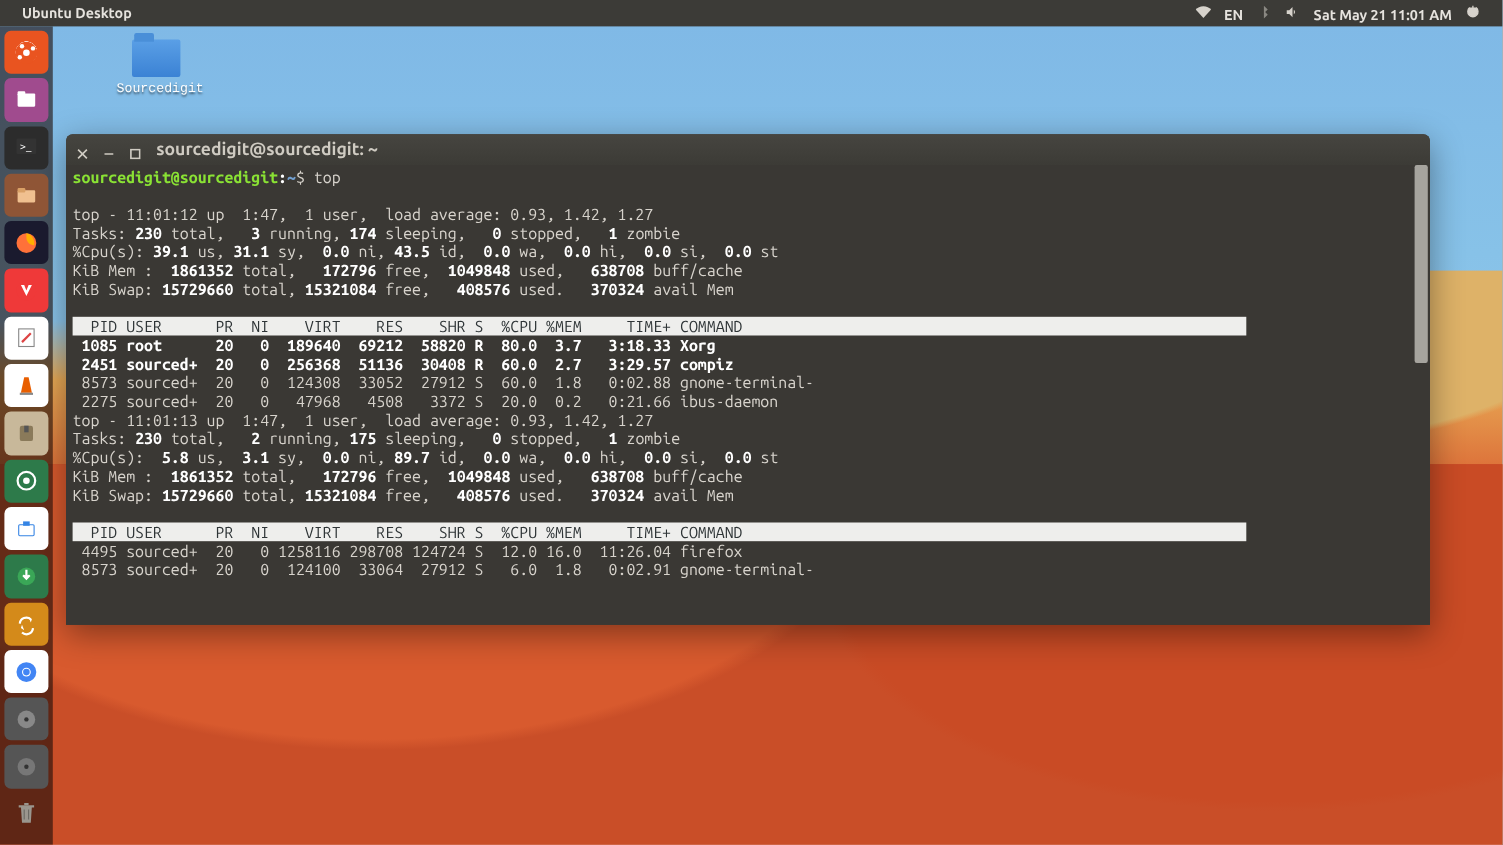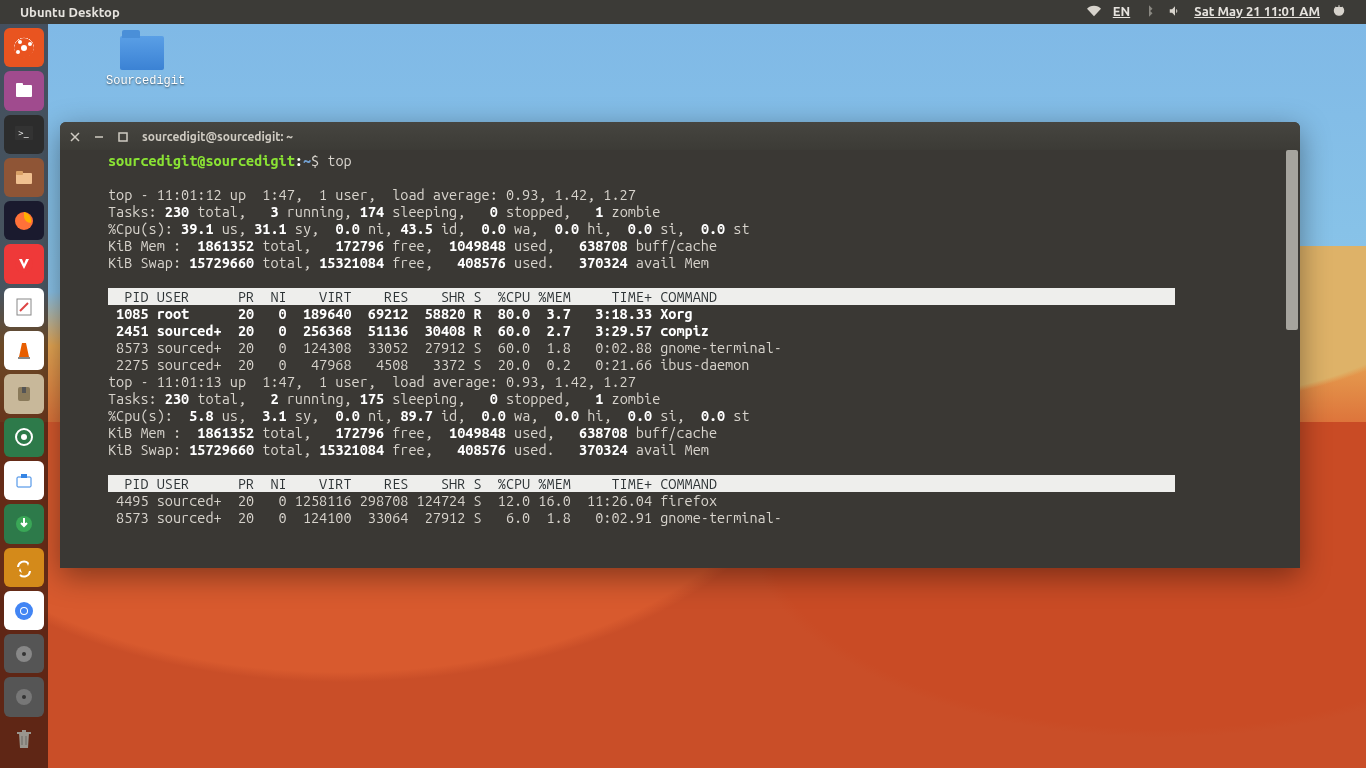--- a/index.html
+++ b/index.html
@@ -17,42 +17,42 @@
 }
 .hill-front { position:absolute; left:0; right:0; top:55%; bottom:0; z-index:0;
   background: radial-gradient(ellipse 900px 500px at 25% 0%, #d85a2e 0%, #d85a2e 50%, transparent 52%),
               radial-gradient(ellipse 800px 420px at 85% 28%, #c94b25 0%, #c94b25 50%, transparent 52%),
               #c94e28;
 }
 
 
 .topbar { position: absolute; top:0; left:0; right:0; height:24px; background: linear-gradient(180deg,#3c3b37 0%, #3c3b37 100%); color:#e6e3de; display:flex; align-items:center; padding:0 20px; font-size:13px; z-index:10; font-weight:bold;}
 .topbar-left { flex:0 0 auto; }
-.topbar-right { margin-left:auto; display:flex; align-items:flex-start; gap:12px;text-decoration:underline; }
+.topbar-right { margin-left:auto; display:flex; align-items:flex-end; gap:12px; }
 .topbar-icon { width:14px; height:14px; display:inline-block; }
 
 
 .launcher { position:absolute; top:24px; left:0; bottom:0; width:48px; background: rgba(30,15,10,0.62); z-index:9; display:flex; flex-direction:column; align-items:center; padding-top:4px; gap:4px;}
 .launcher-item { width:40px; height:40px; border-radius:6px; display:flex; align-items:center; justify-content:center; font-size:18px; color:#fff; background:rgba(255,255,255,0.08); }
 .launcher-ubuntu { background: radial-gradient(circle,#fff 35%,#e95420 36%); }
 .launcher-item svg { width:24px; height:24px; }
 .trash { margin-top:auto; margin-bottom:8px; background:none;}
 
 
 .desktop-icon { position:absolute; top:36px; left:106px; width:72px; text-align:center; z-index:2; }
 .desktop-icon .folder { width:44px; height:34px; margin:0 auto 4px; background:linear-gradient(180deg,#5a9fe6,#3b82d4); border-radius:2px; position:relative; }
 .desktop-icon .folder:before { content:""; position:absolute; top:-6px; left:2px; width:18px; height:8px; background:#4a8fd8; border-radius:2px 2px 0 0; }
 .desktop-icon .label { color:#fff; font-size:12px; text-shadow:0 1px 2px rgba(0,0,0,0.6);font-family:Liberation Mono, monospace;}
 
 
 .terminal { position:absolute; top:122px; left:60px; width:1240px; height:446px; background:#3a3834; border-radius:6px 6px 0 0; box-shadow:0 8px 30px rgba(0,0,0,0.4); z-index:5; display:flex; flex-direction:column;}
-.term-titlebar { height:28px; background:linear-gradient(180deg,#464540,#3c3b36); border-radius:6px 6px 0 0; display:flex; align-items:center; padding:12px 10px; gap:14px; color:#cfcbc2; font-size:12px; font-weight:bold;}
+.term-titlebar { height:28px; background:linear-gradient(180deg,#464540,#3c3b36); border-radius:6px 6px 0 0; display:flex; align-items:center; padding:12px 10px; gap:14px; color:#cfcbc2; font-size:16px; font-weight:bold;}
 .term-btns { display:flex; gap:14px; }
 .term-btn { width:10px; height:10px; display:inline-block; color:#cfcbc2; }
-.term-content { flex:1; background:#3a3834; padding:2px 8px 4px 6px; font-family: "Ubuntu Mono", "DejaVu Sans Mono", monospace; font-size:14.5px; line-height:17px; color:#d7d3cc; overflow:hidden; white-space:pre; position:relative;margin-left:42px;}
+.term-content { flex:1; background:#3a3834; padding:2px 8px 4px 6px; font-family: "Ubuntu Mono", "DejaVu Sans Mono", monospace; font-size:14.5px; line-height:17px; color:#d7d3cc; overflow:hidden; white-space:pre; position:relative;}
 .term-scrollbar { position:absolute; top:28px; right:2px; bottom:4px; width:10px; background:transparent;}
 .term-scrollbar-thumb { position:absolute; top:0; right:0; width:12px; height:180px; background:#a6a49e; border-radius:2px;}
 .prompt-user { color:#8ae234; font-weight:bold; }
 .prompt-path { color:#729fcf; font-weight:bold; }
 .term-content b { color:#fff; font-weight:bold;}
 .header-row { background:#eeeeec; color:#2e3436; display:inline-block; width:1067px;}
 </style>
 </head>
 <body>
 

